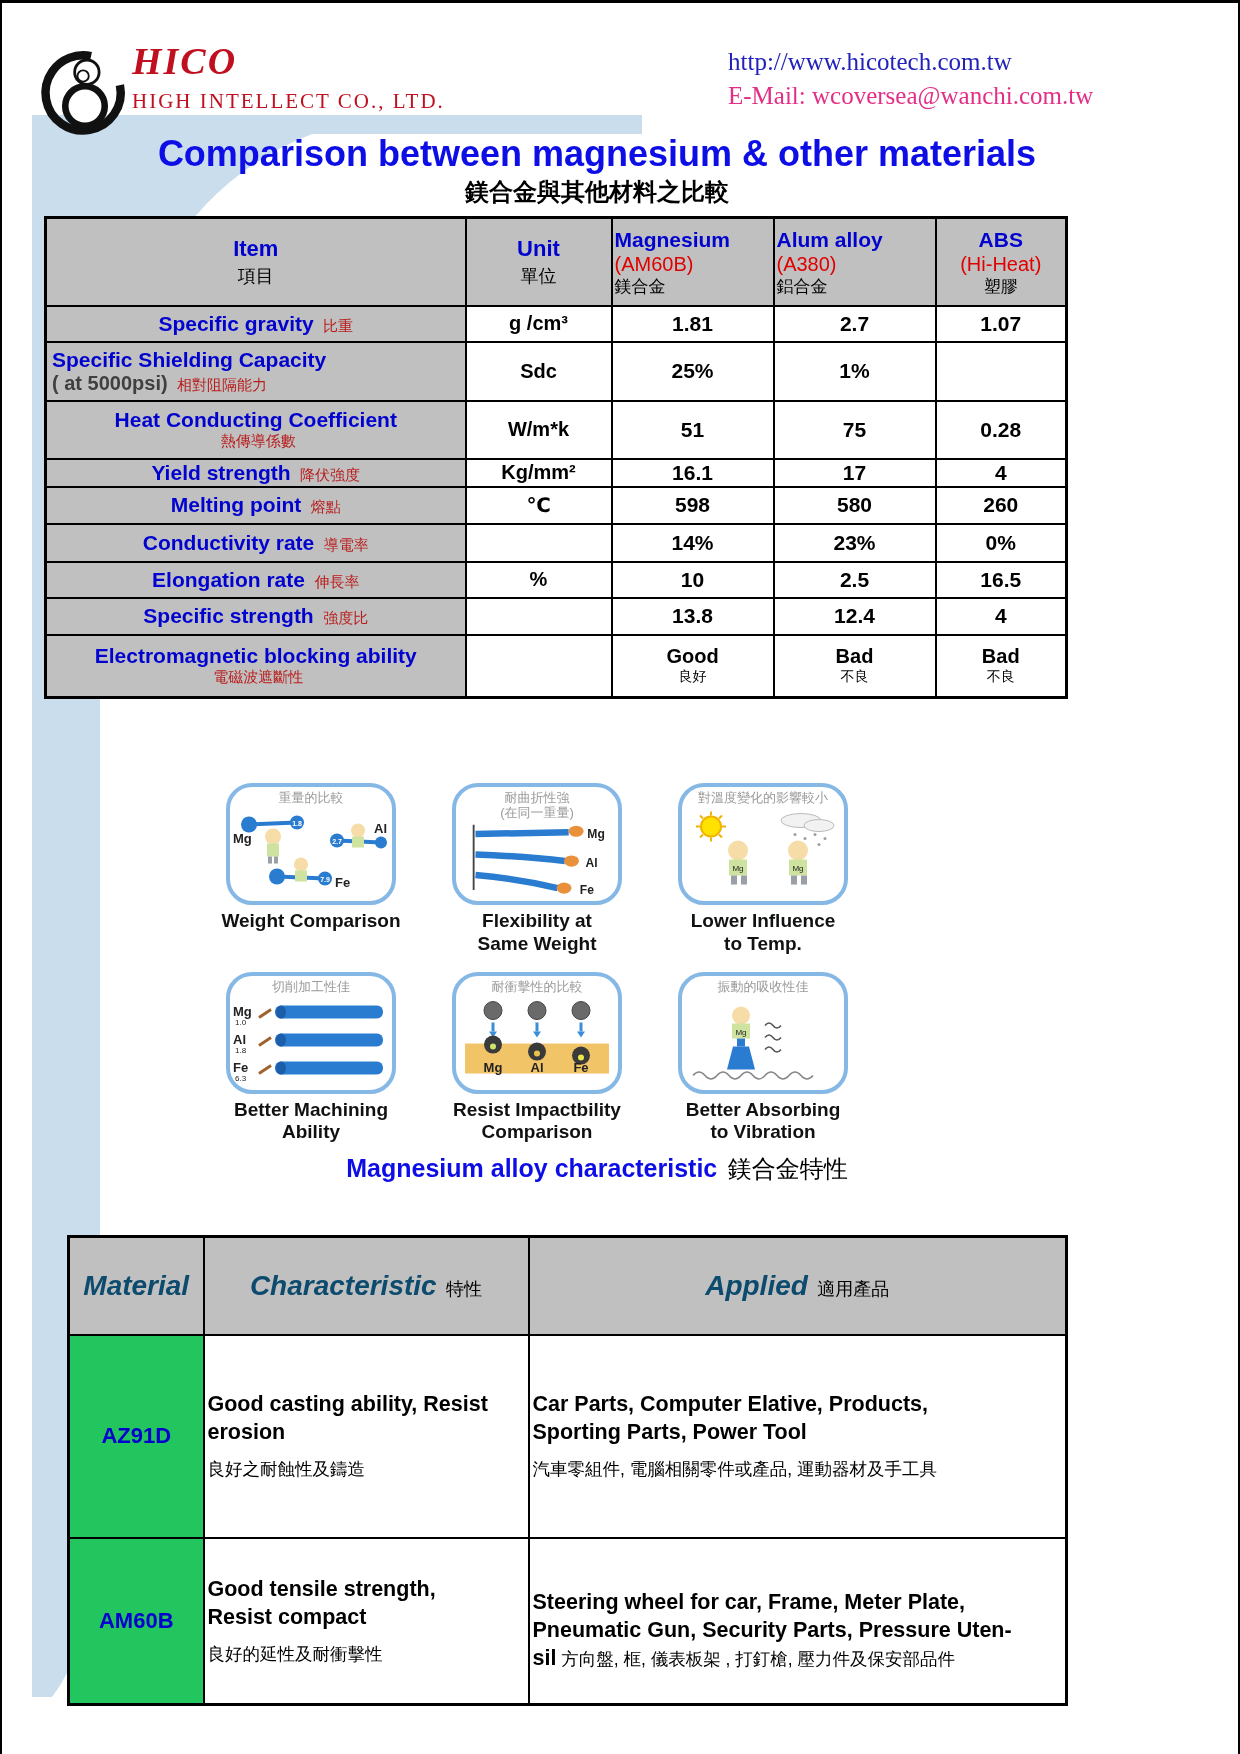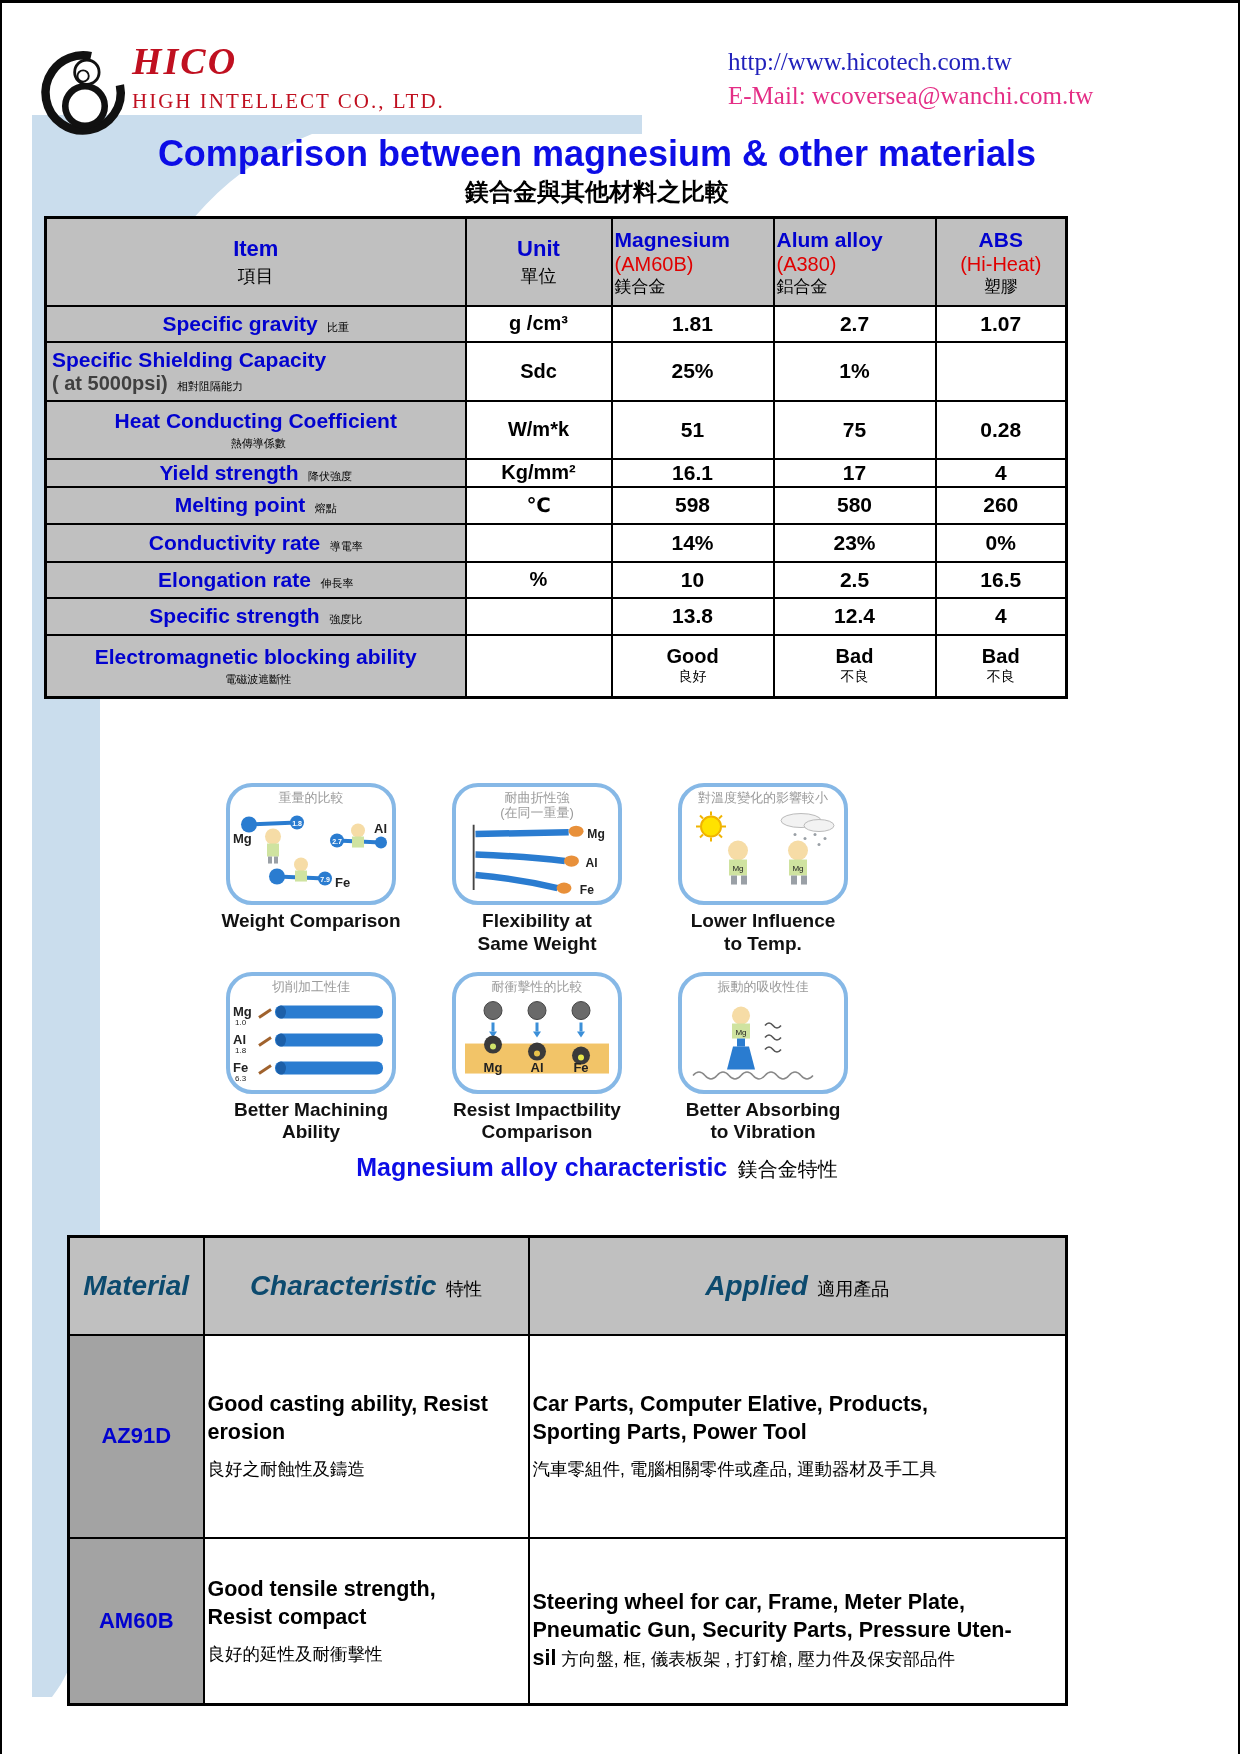--- a/index.html
+++ b/index.html
@@ -36,21 +36,21 @@
   .gray{background:#c0c0c0;}
   .h-en{color:#0202cf;font-weight:bold;font-size:22px;text-align:center;}
   .h-zh{color:#000;font-size:18px;text-align:center;margin-top:2px;}
   .m-name{color:#0202cf;font-weight:bold;font-size:21px;line-height:1.2;}
   .m-code{color:#e00000;font-size:20px;line-height:1.2;}
   .m-zh{color:#000;font-size:17px;line-height:1.25;}
   .mat-h.left div{text-align:left;}
   .mat-h.center div{text-align:center;}
   .t1 .item{text-align:center;}
   .i-en{color:#0202cf;font-weight:bold;font-size:21px;}
-  .i-zh{color:#000000;font-size:11px;margin-left:5px;font-weight:normal;}
+  .i-zh{color:#b91c1c;font-size:15px;margin-left:5px;font-weight:normal;}
   .i-red{color:#404040;font-weight:bold;font-size:20px;}
   .item.left2{text-align:left;padding-left:5px;}
   .t1 .unit{text-align:center;font-weight:bold;font-size:20px;color:#000;}
   .t1 .val{text-align:center;font-weight:bold;font-size:21px;color:#000;}
   .v-en{font-weight:bold;font-size:20px;text-align:center;}
   .v-zh{font-size:14px;text-align:center;font-weight:normal;}
 
   
   .illos{position:absolute;left:196px;top:780px;width:678px;z-index:2;
     display:grid;grid-template-columns:226px 226px 226px;row-gap:16px;}
@@ -61,26 +61,26 @@
   .panel-art{width:160px;flex:1;}
   .caption{margin-top:5px;font-weight:bold;font-size:19px;text-align:center;
     white-space:pre-line;line-height:1.2;color:#111;}
   .art-label{font-size:13px;fill:#222;font-weight:bold;}
   .art-tiny{font-size:7px;fill:#fff;font-weight:bold;}
   .art-sub{font-size:8px;fill:#222;}
 
   
   .sec2{position:absolute;left:40px;top:1150px;width:1110px;text-align:center;z-index:2;}
   .sec2 .en{font-size:25px;font-weight:bold;color:#0d0de6;}
-  .sec2 .zh{font-family:Liberation Serif, serif;font-size:20px;color:#000;margin-left:6px;}
+  .sec2 .zh{font-family:Liberation Serif, serif;font-size:24px;color:#000;margin-left:6px;}
 
   
   .t2{left:65px;top:1232px;width:998px;border:3px solid #000;}
   .t2 td{border:2px solid #000;vertical-align:middle;overflow:hidden;}
-  .t2 .mat{background:#a3a3a3;color:#0202cf;font-weight:bold;font-size:22px;text-align:center;}
+  .t2 .mat{background:#22c55e;color:#0202cf;font-weight:bold;font-size:22px;text-align:center;}
   .t2 .hdr-cell{background:#c0c0c0;text-align:center;}
   .hdr-en{color:#0c4a6e;font-weight:bold;font-size:28px;font-style:italic;}
   .hdr-zh{color:#000;font-size:18px;margin-left:5px;font-weight:normal;}
   .t2 .body-cell{background:#fff;padding:4px 4px 4px 3px;}
   .b-en{font-weight:bold;font-size:21.5px;color:#000;white-space:pre-line;line-height:1.3;}
   .r-zh{font-size:17.5px;color:#000;margin-top:10px;}
   .flow{white-space:pre-line;line-height:1.3;}
   .flow .zh-in{font-size:17.5px;font-weight:normal;}
 </style>
 </head>

